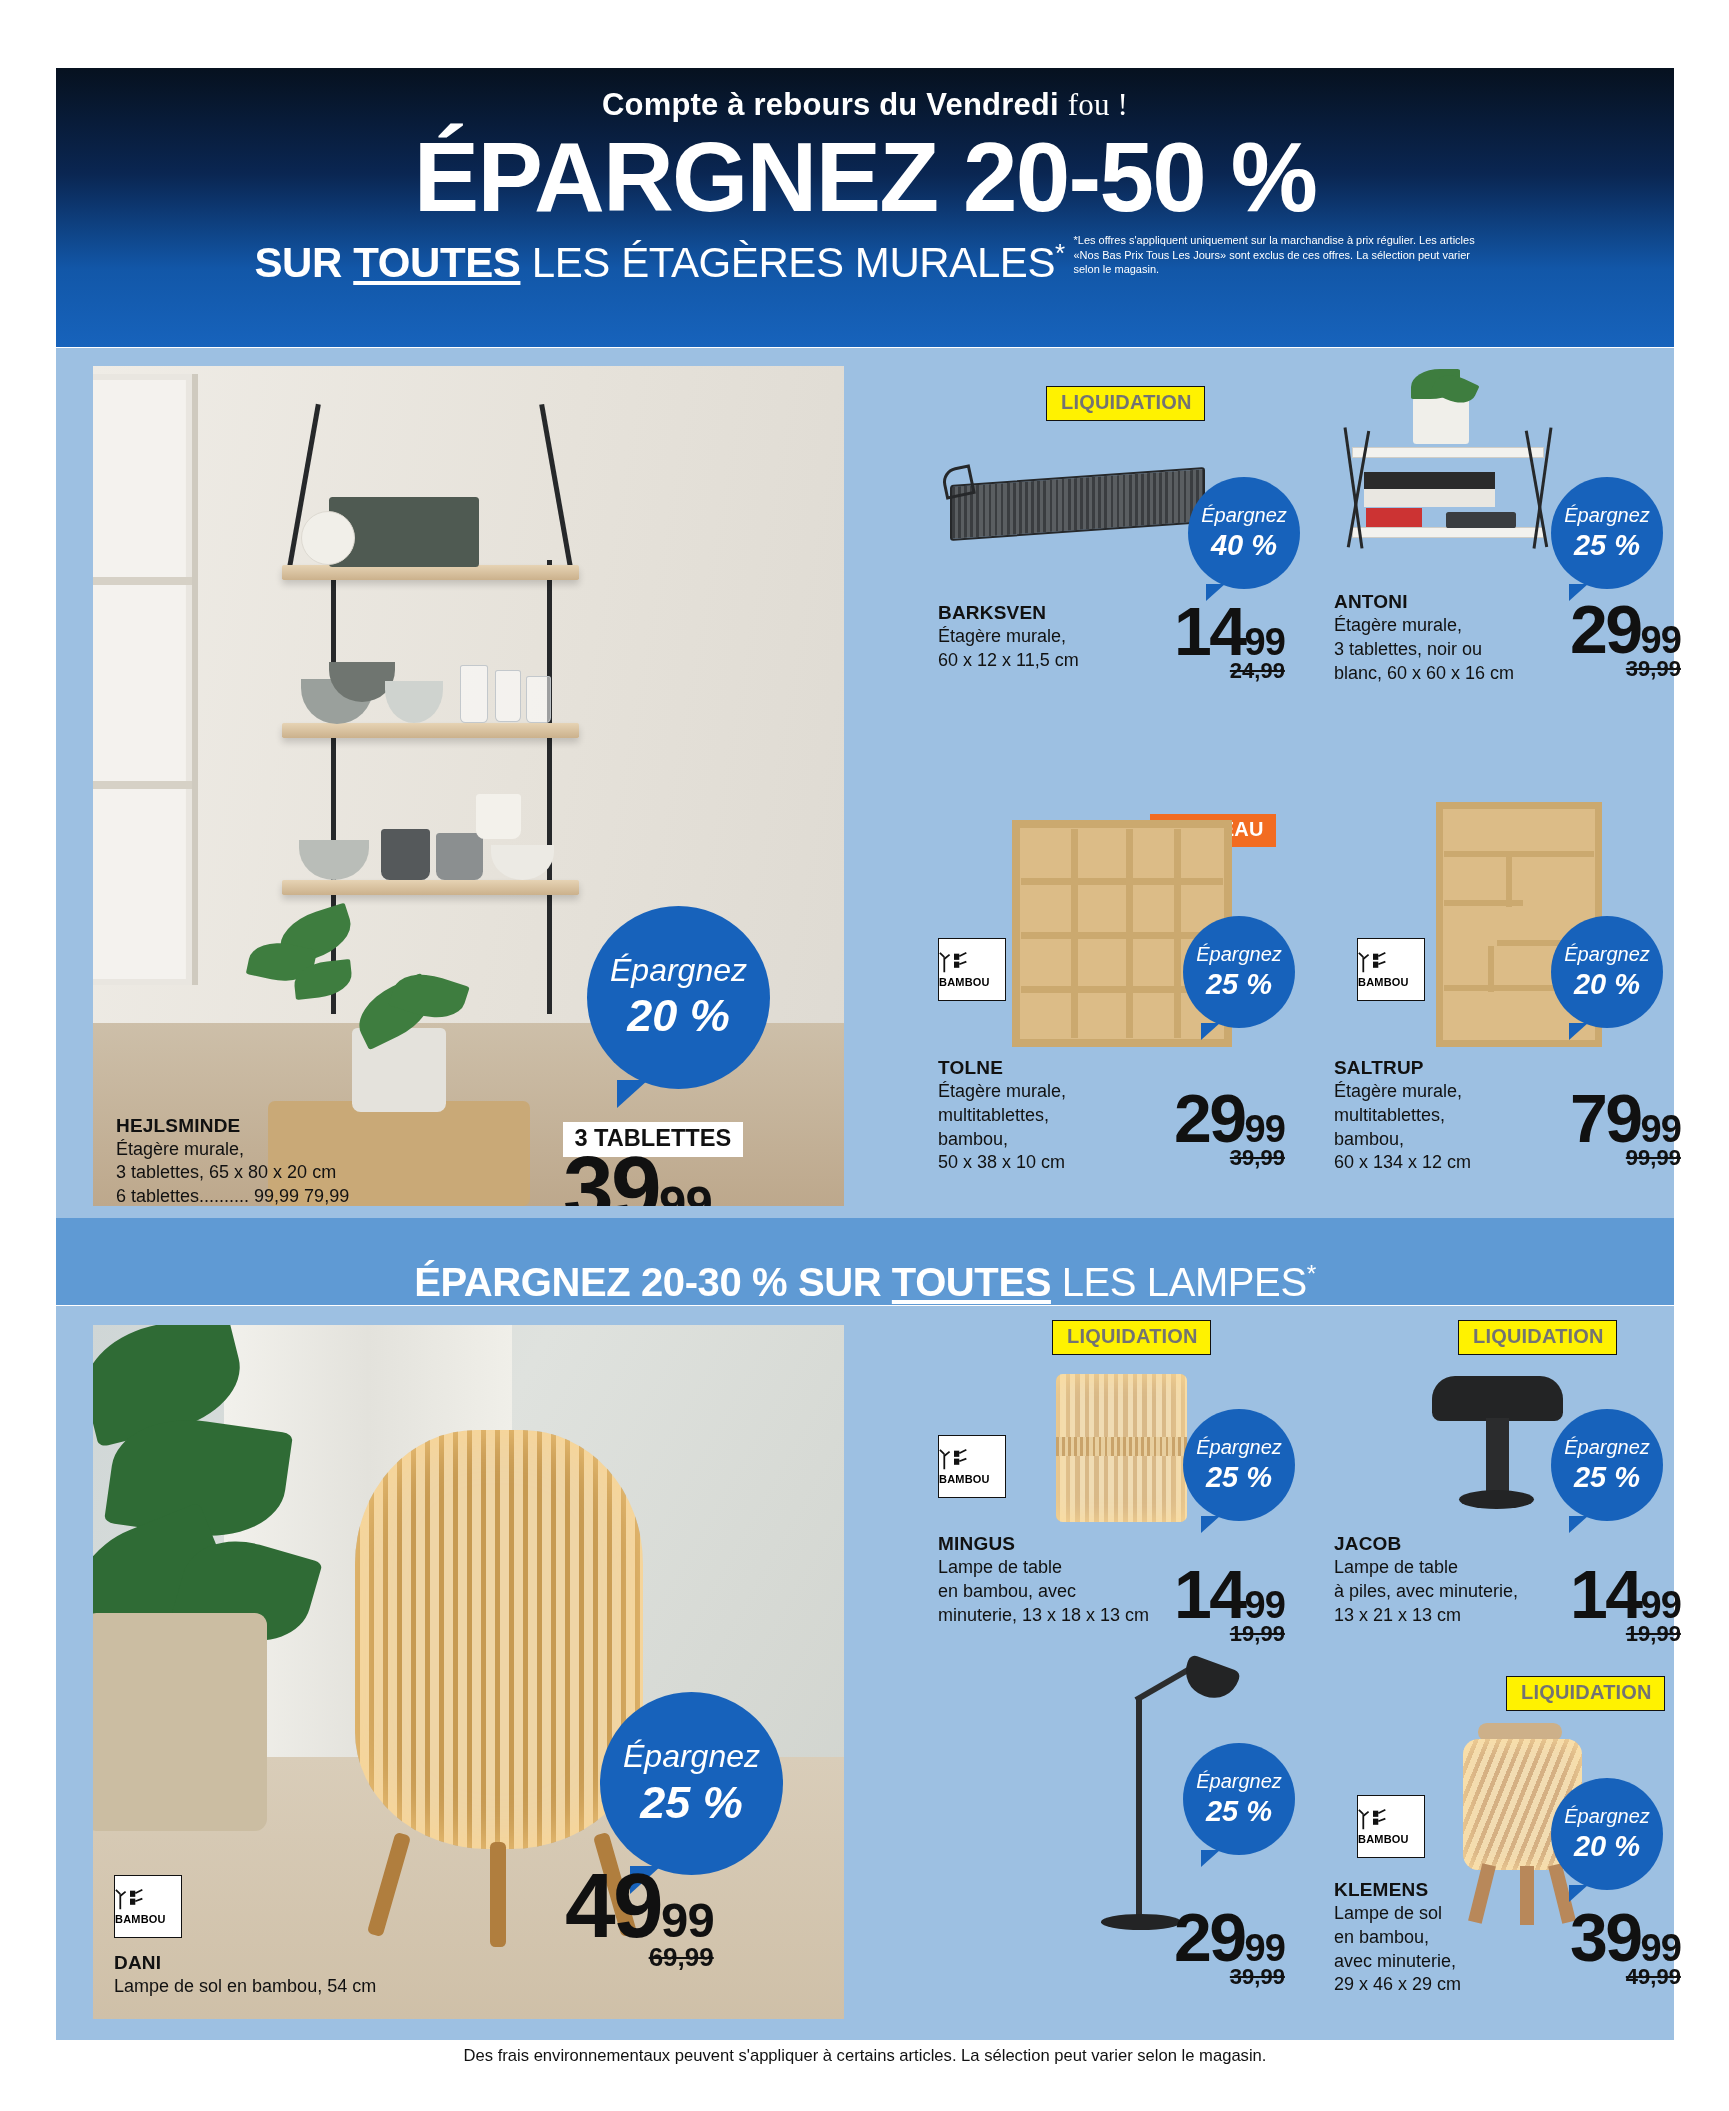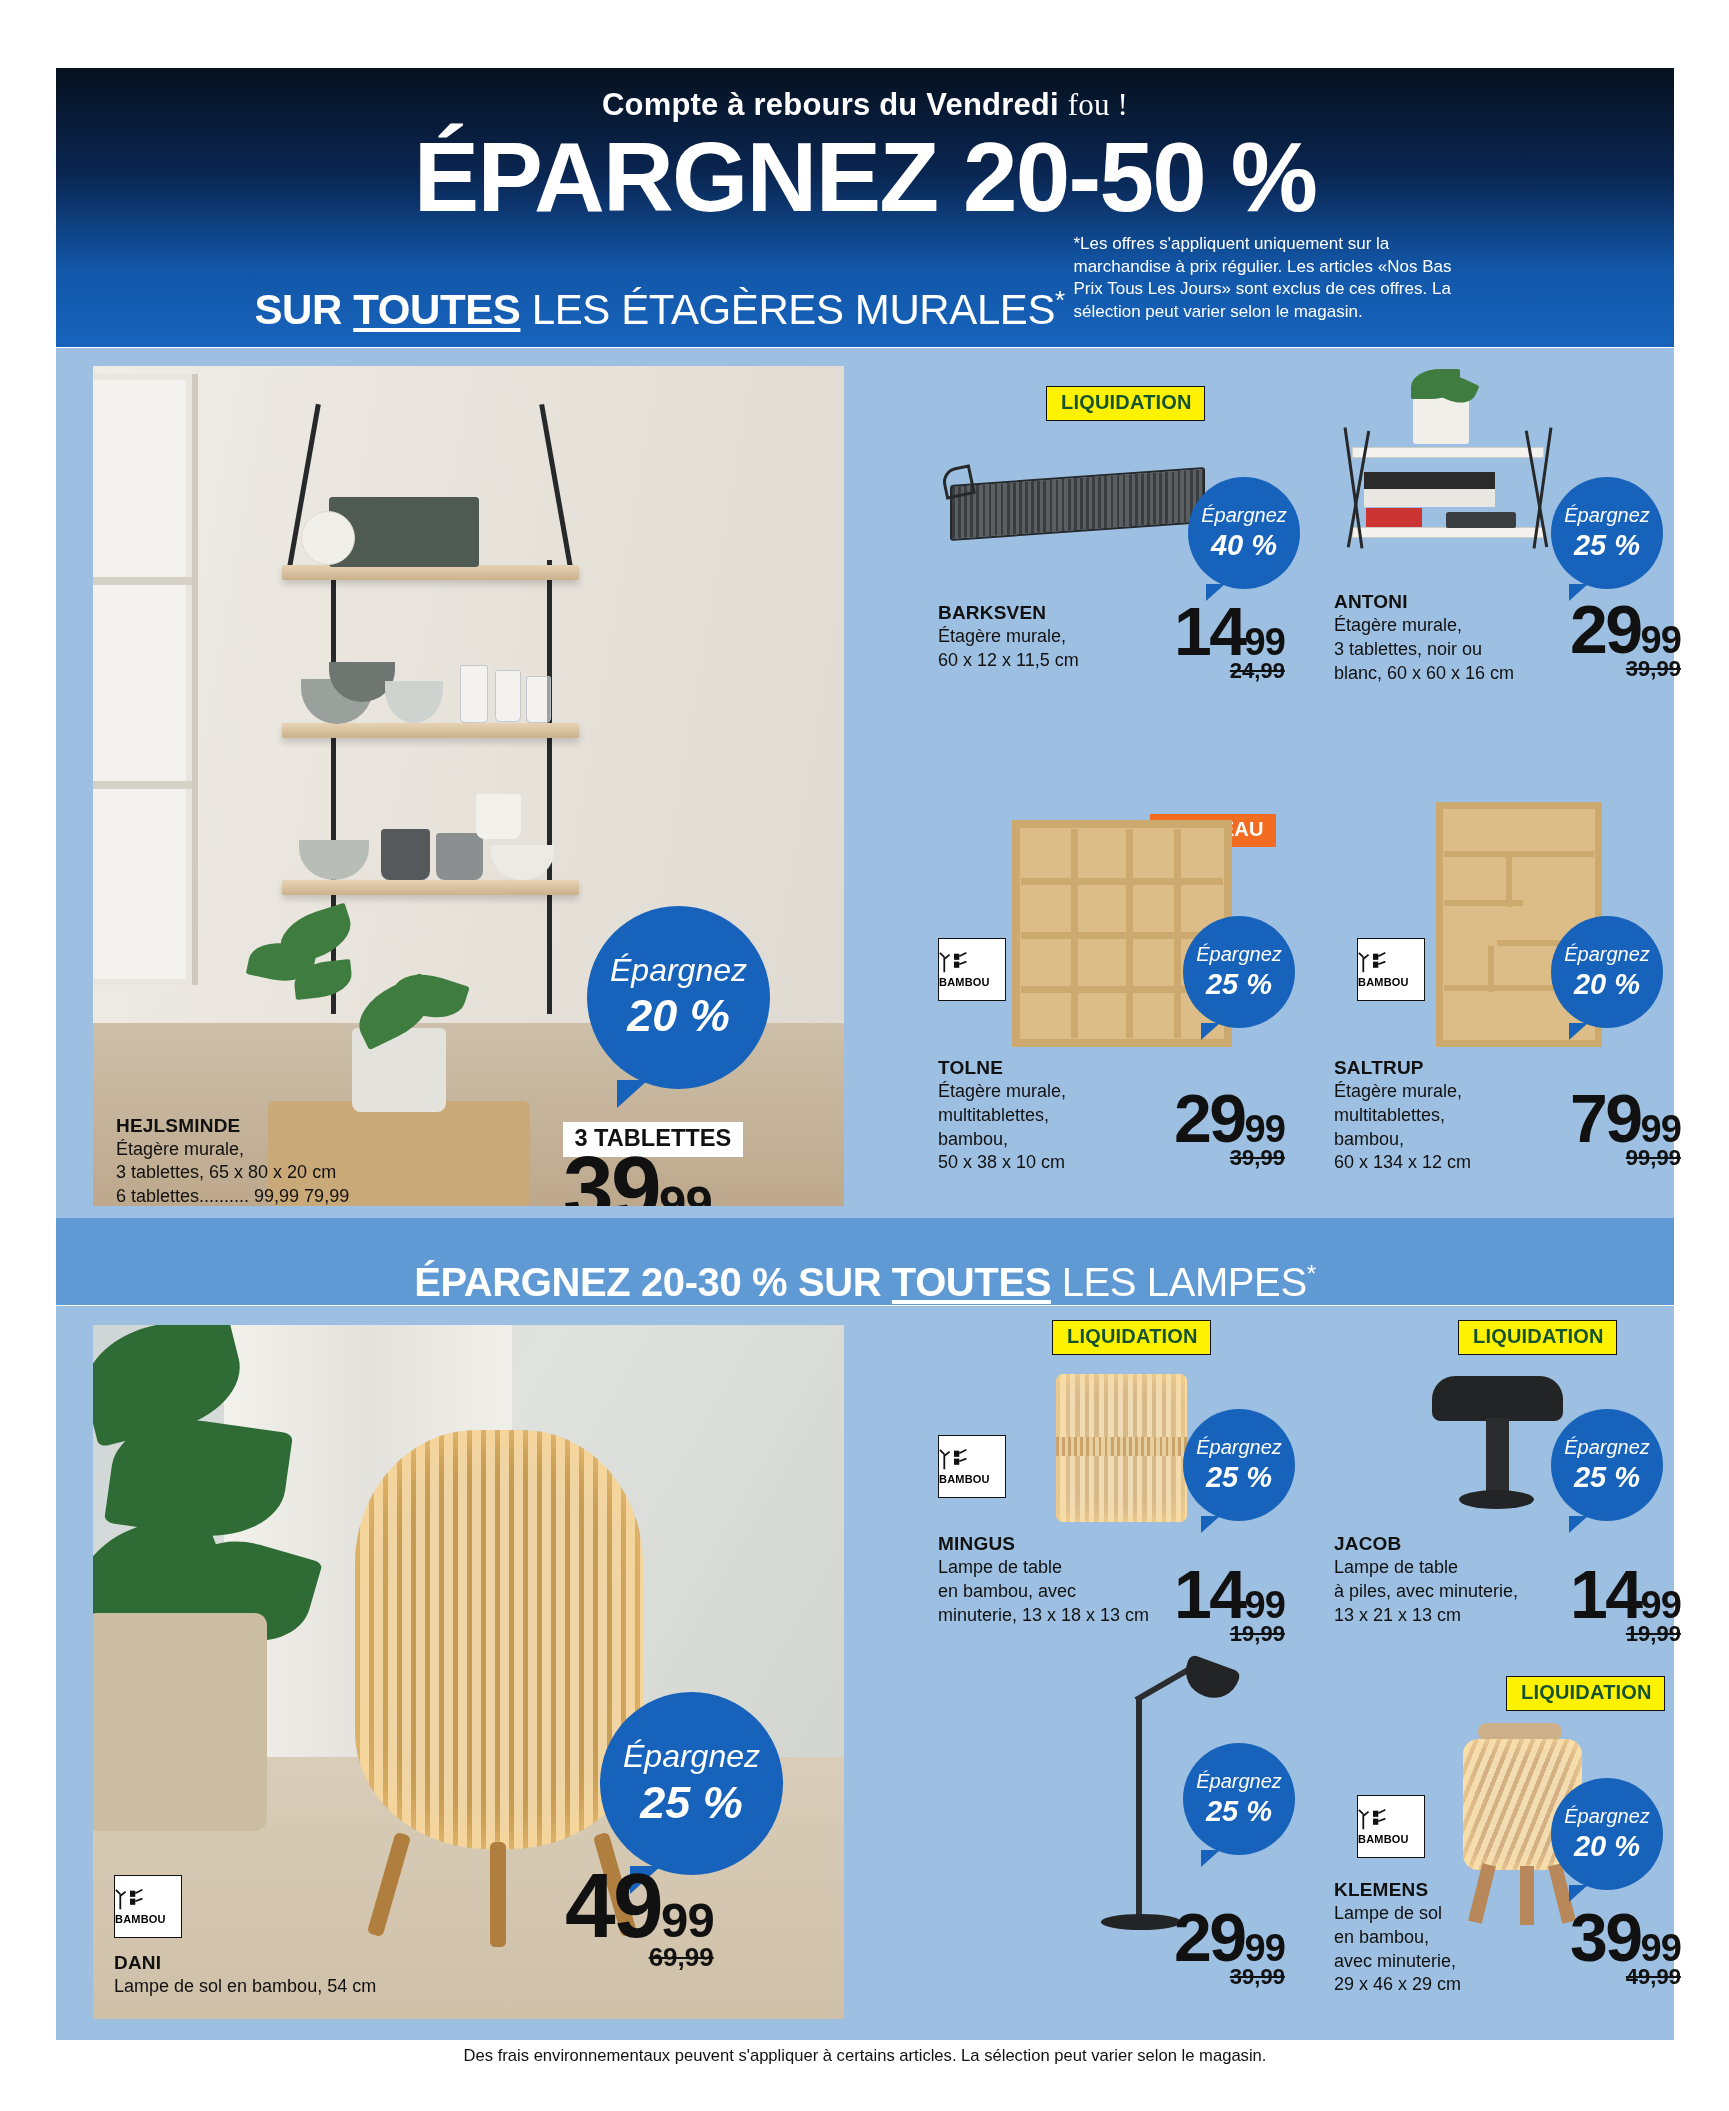--- a/index.html
+++ b/index.html
@@ -54,21 +54,21 @@
   }
   .banner-sub {
     font-size: 42px;
     letter-spacing: -0.4px;
     white-space: nowrap;
   }
   .banner-sub b { font-weight: bold; }
   .banner-sub u { text-decoration: underline; text-decoration-thickness: 3.5px; text-underline-offset: 4.4px; }
   .banner-sub .star { font-size: 26px; vertical-align: super; }
   .banner-legal {
-    font-size: 17px;
+    font-size: 11px;
     line-height: 1.32;
     max-width: 402px;
     padding-bottom: 10.5px;
   }
 
   
   .sec1 {
     position: absolute;
     left: 56px; top: 348px;
     width: 1618px; height: 871px;
@@ -141,21 +141,21 @@
   .badge-save.big .t1 { font-size: 32px; }
   .badge-save.big .t2 { font-size: 45px; }
   .badge-save.big:after { bottom:-19px; left:30px; border-left-width:31px; border-bottom-width:28px; }
 
   .tag {
     position:absolute;
     font-size: 20px; font-weight: bold;
     padding: 4.4px 12.2px 5.2px;
     letter-spacing: 0.2px;
   }
-  .tag.liq { background:#fff200; color:#14532d; border:1.7px solid #111;padding-left:14px; }
+  .tag.liq { background:#fff200; color:#737373; border:1.7px solid #111;padding-left:14px; }
   .tag.nouv { background:#f26c21; color:#fff; }
 
   
   .price {
     position: absolute;
     color: #111;
     font-weight: bold;
     line-height: .85;
     white-space: nowrap;
   }

